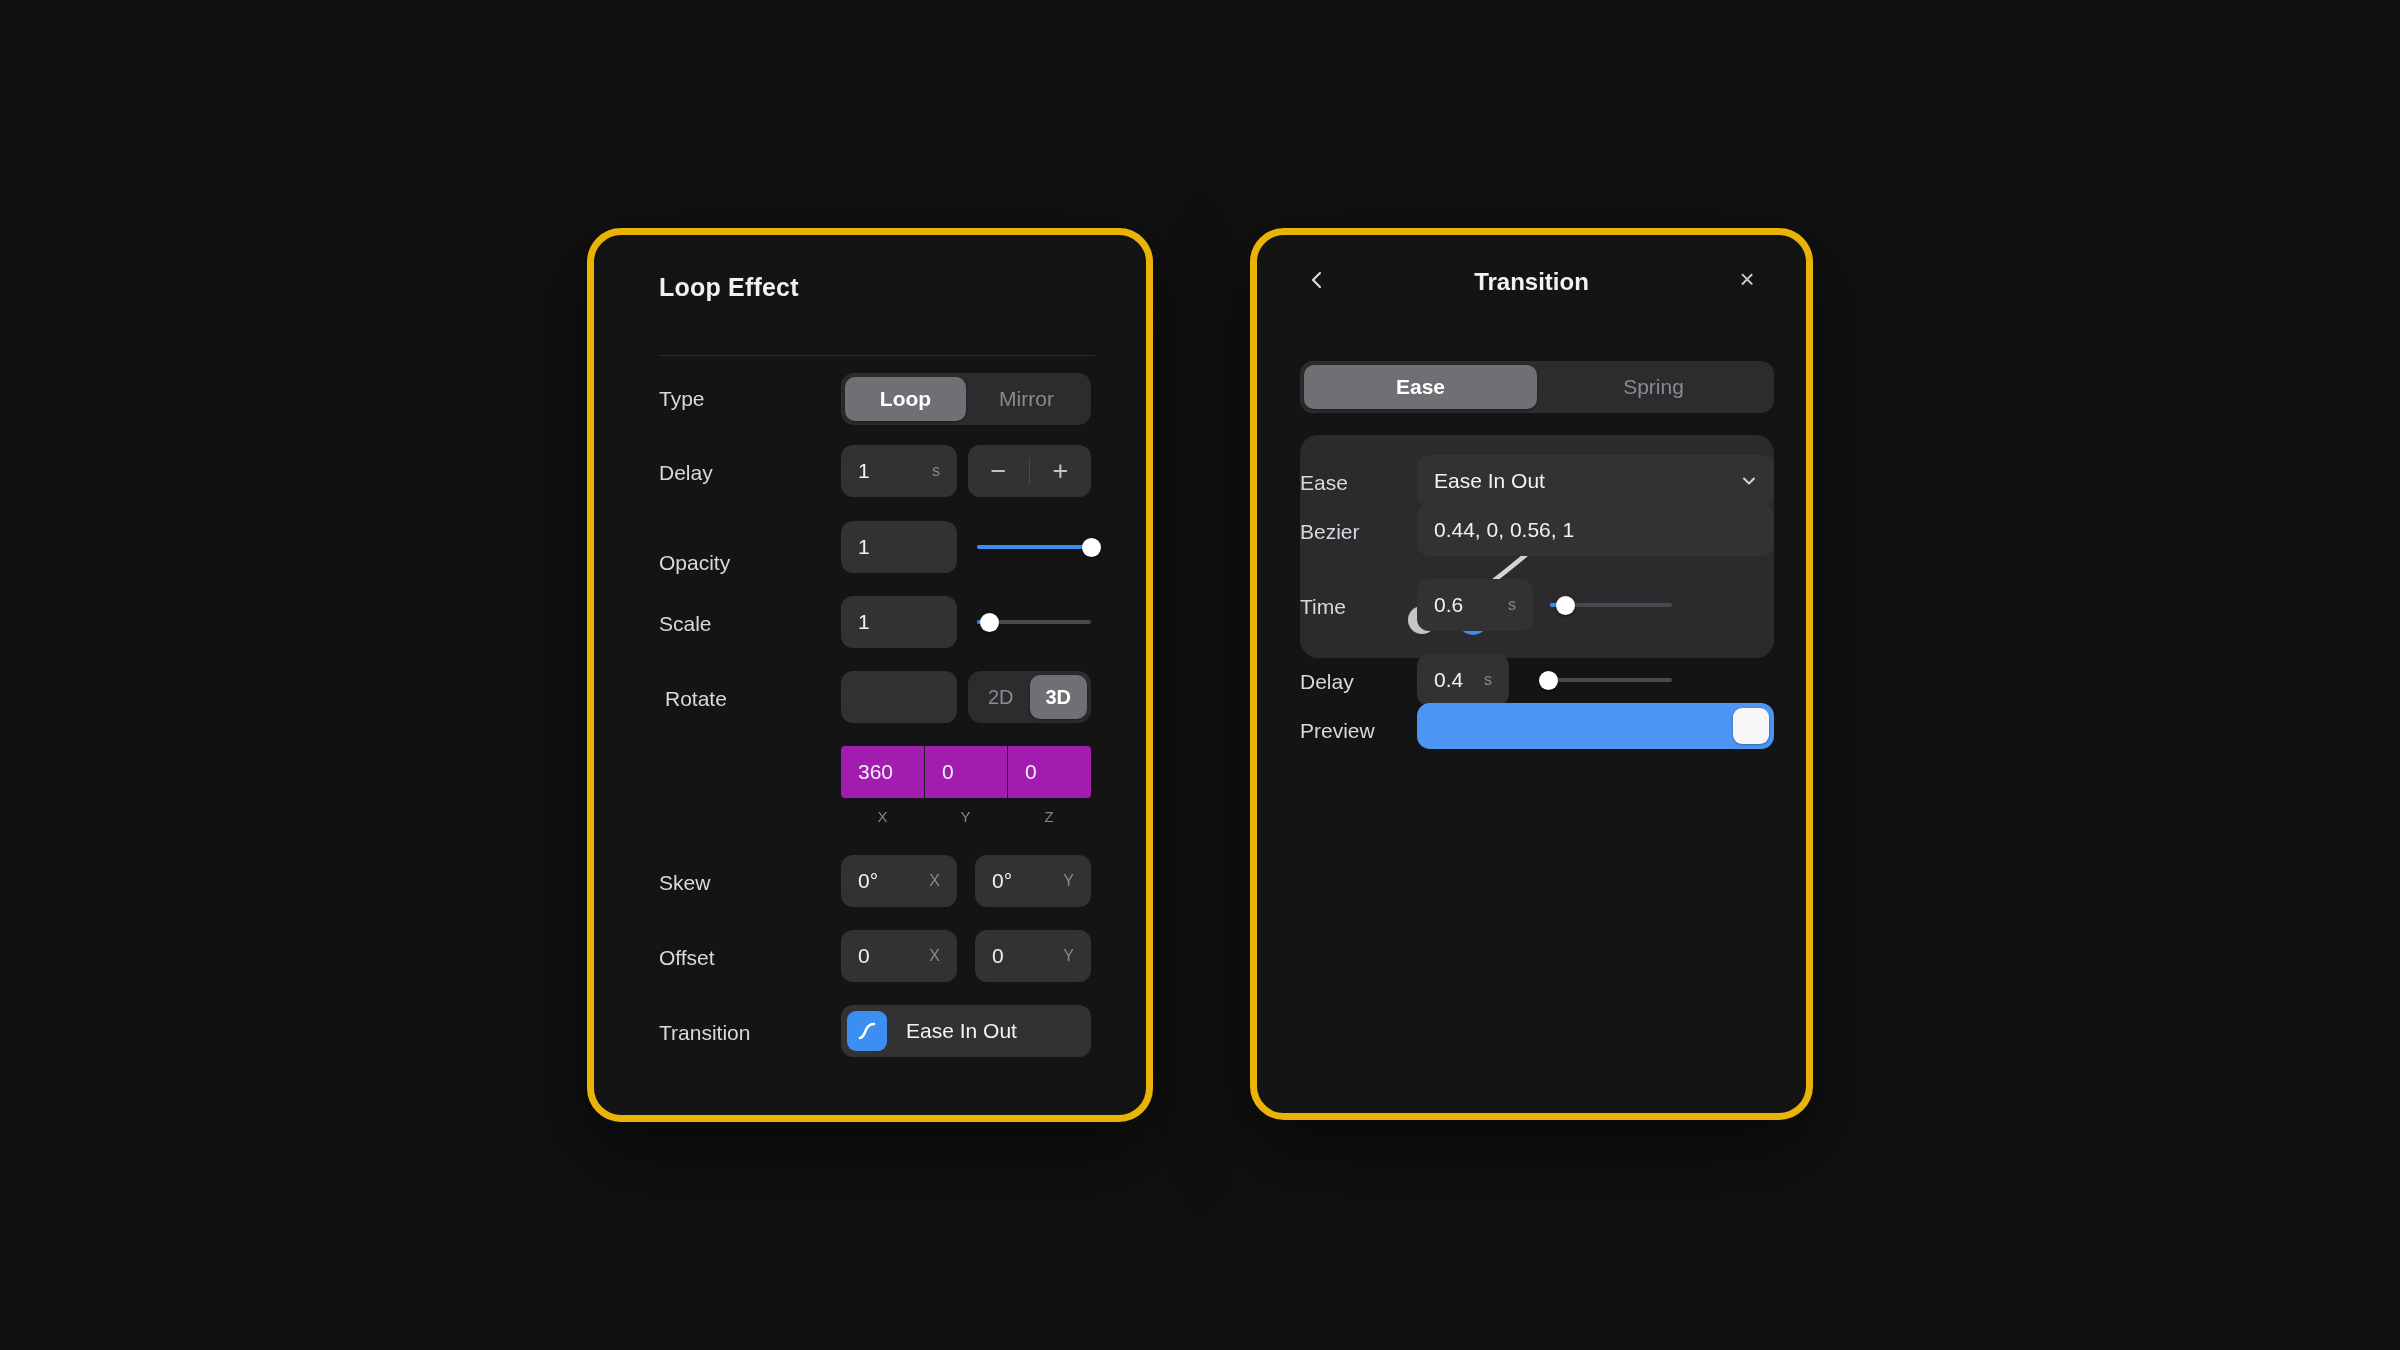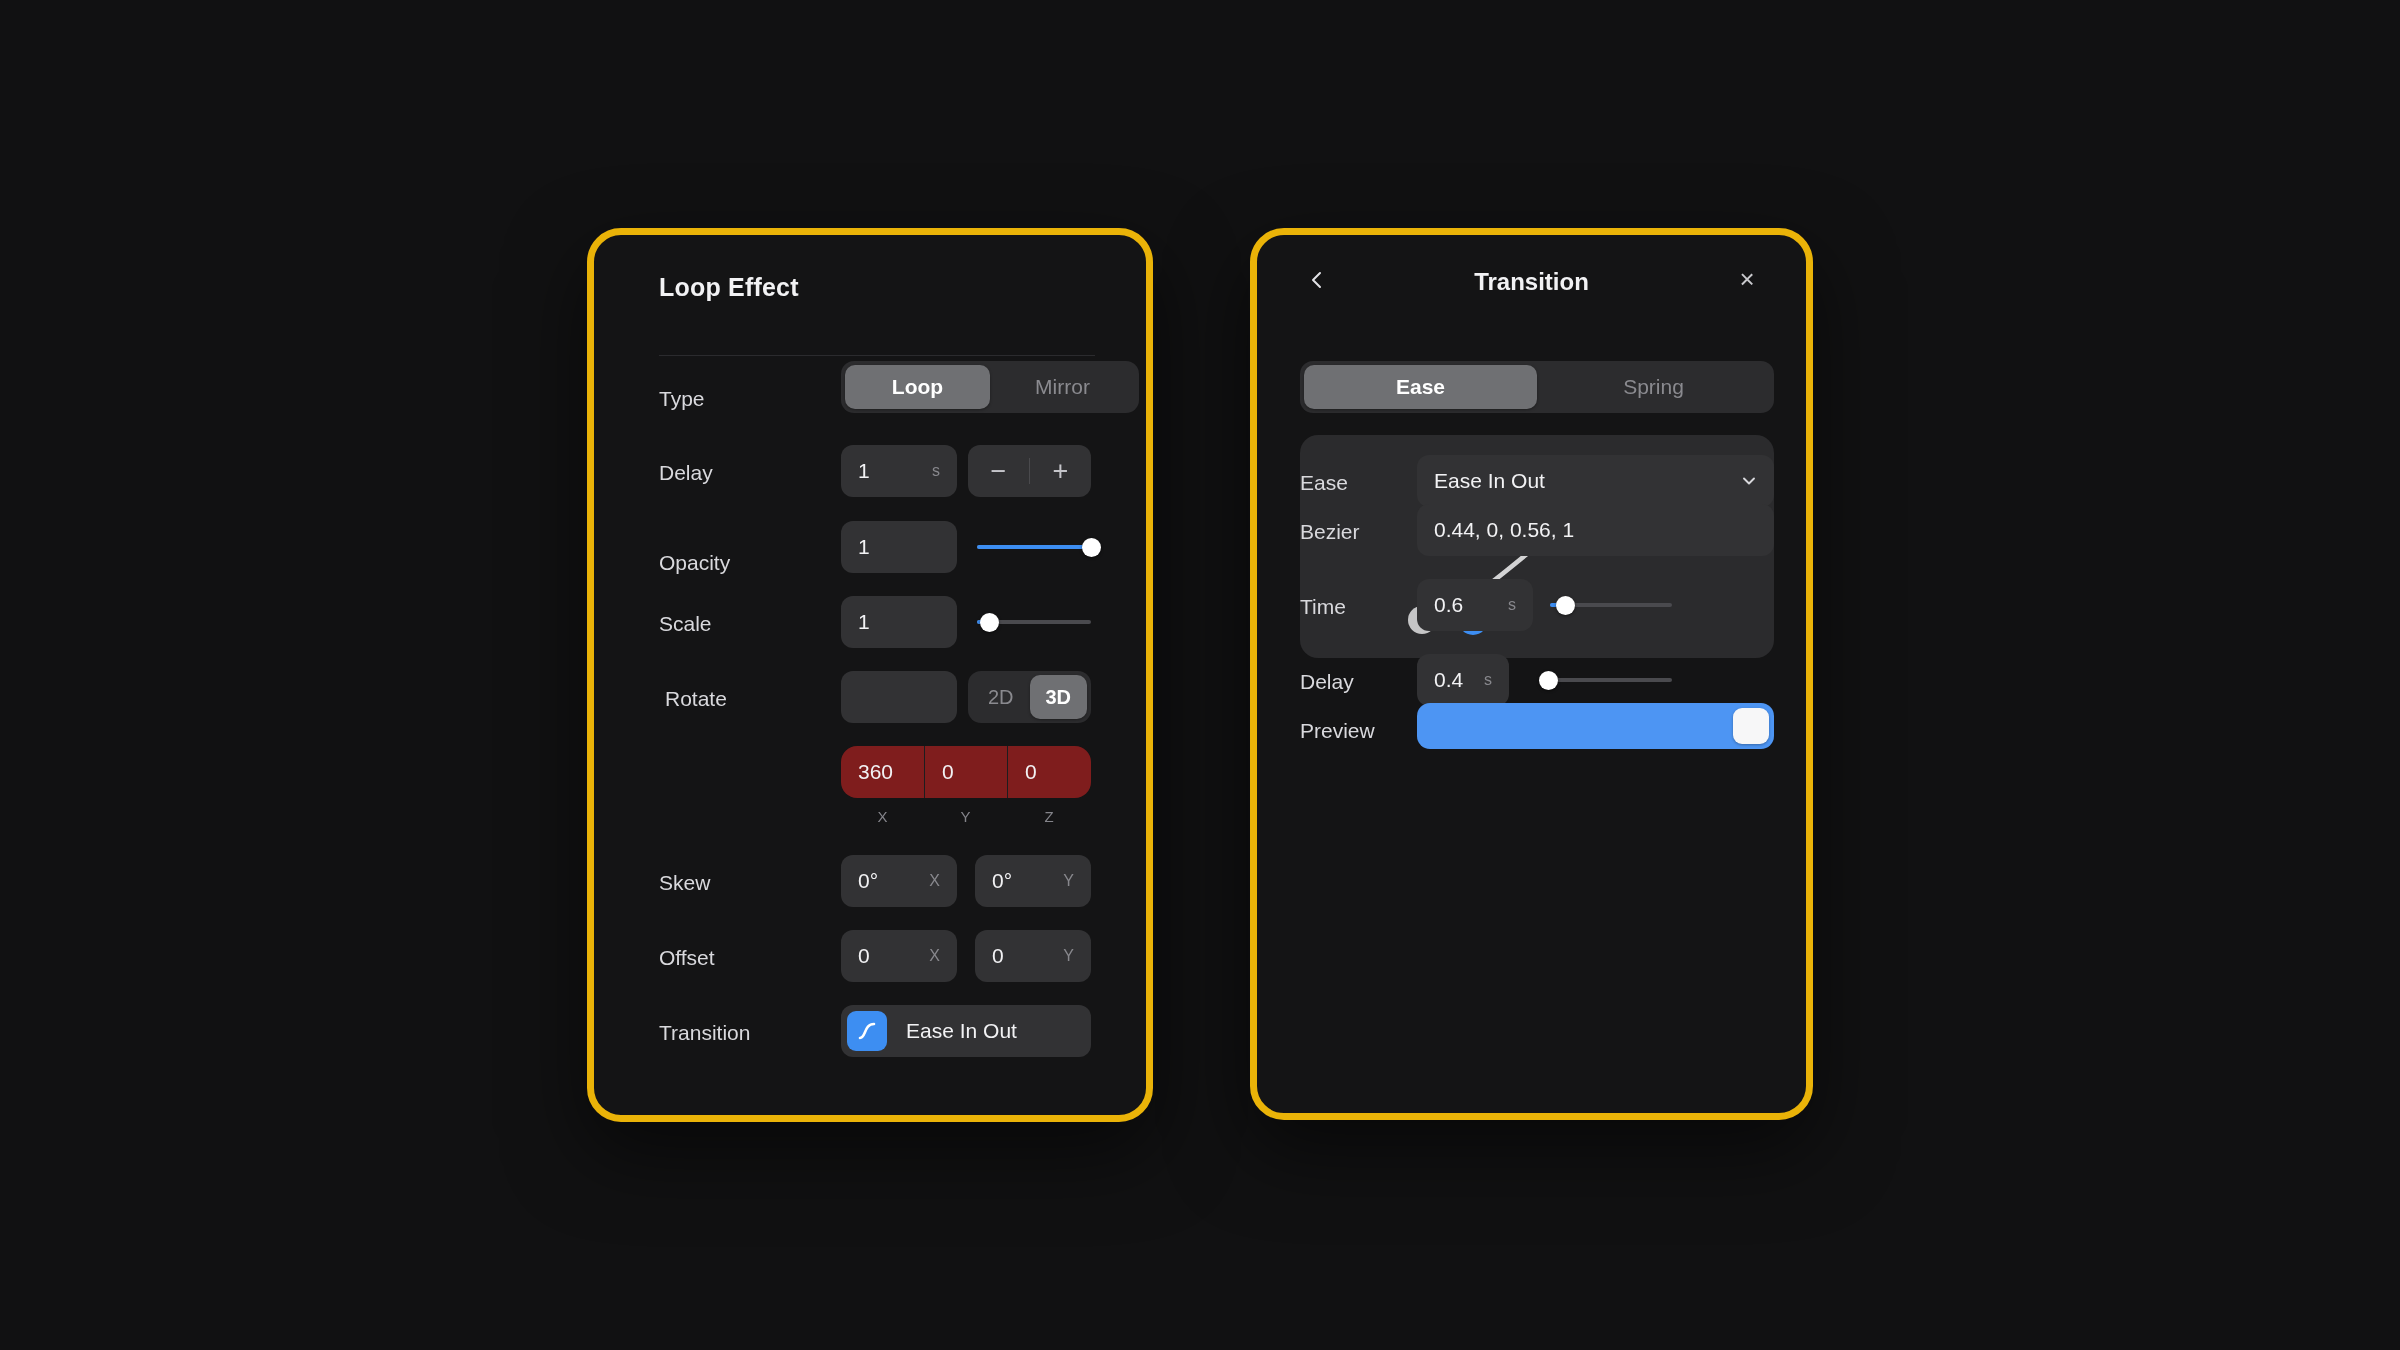--- a/index.html
+++ b/index.html
@@ -174,22 +174,22 @@
     border-radius: 50%;
     background: #ffffff;
     box-shadow: 0 1px 3px rgba(0,0,0,0.5);
     cursor: pointer;
   }
 
   
   .xyz {
     position: absolute;
     display: flex;
-    background: #7f1d1d;
-    border-radius: 16px;
+    background: #a21caf;
+    border-radius: 4px;
     height: 52px;
     overflow: hidden;
   }
   .xyz-cell {
     position: relative;
     display: flex;
     align-items: center;
     padding-left: 17px;
     font-size: 21px;
     color: #f2f2f4;
@@ -311,21 +311,21 @@
   <div class="panel" id="loop-panel">
 
     <div class="loop-header">
       <div class="loop-title">Loop Effect</div>
       <div class="close-x" id="loop-close">×</div>
     </div>
     <div class="loop-divider"></div>
 
     <div class="row">
       <div class="row-label" style="left:65px; top:152px;">Type</div>
-      <div class="segmented" style="left:247px; top:126px; width:298px; height:52px;">
+      <div class="segmented" style="left:247px; top:138px; width:250px; height:52px;">
         <div class="seg-item active">Loop</div>
         <div class="seg-item">Mirror</div>
       </div>
     </div>
 
     <div class="row">
       <div class="row-label" style="left:65px; top:226px;">Delay</div>
       <div class="field" style="left:247px; top:210px; width:116px;">
         <span class="field-val">1</span>
         <span class="field-suffix">s</span>

